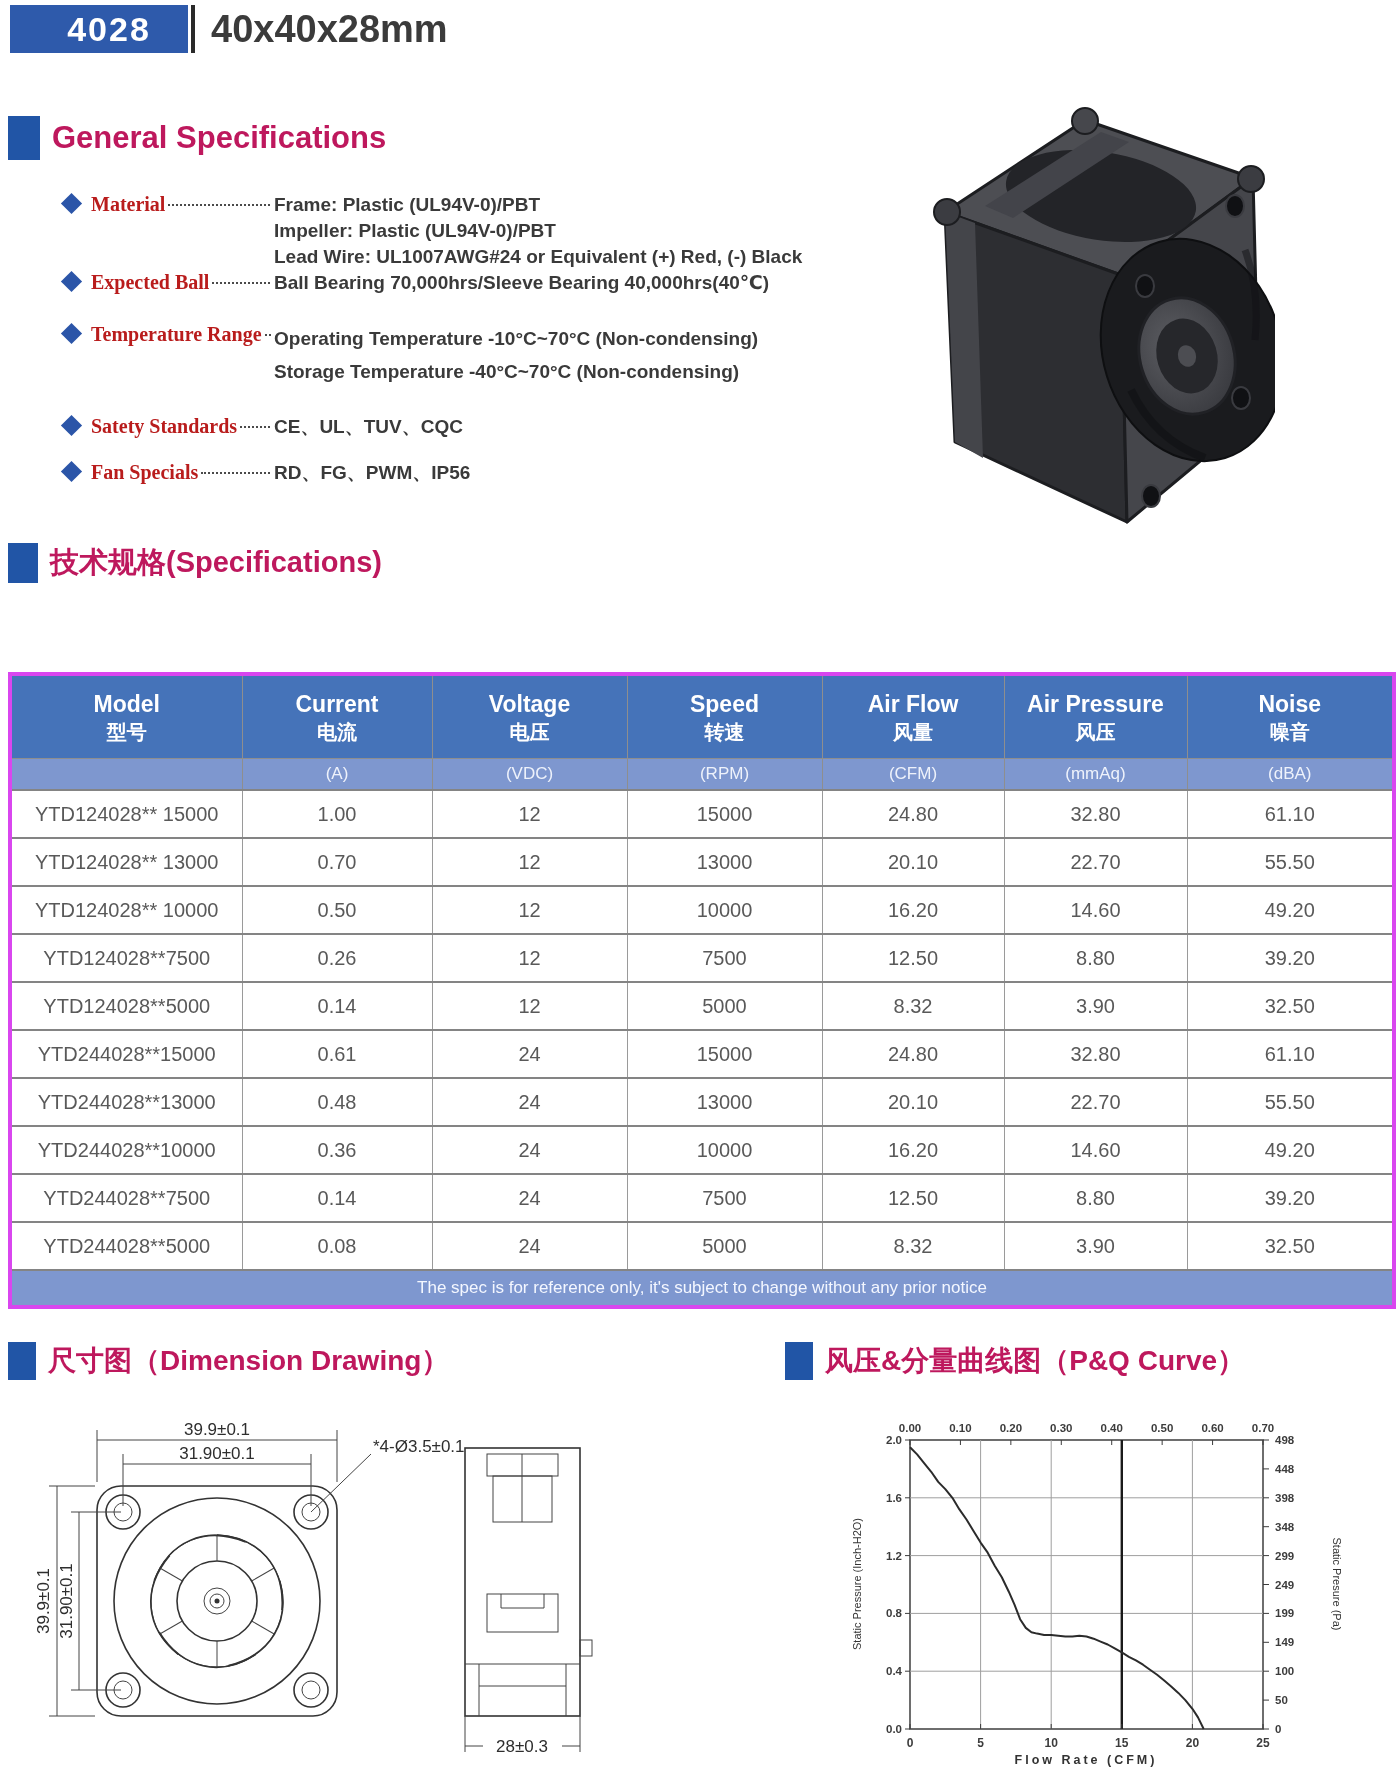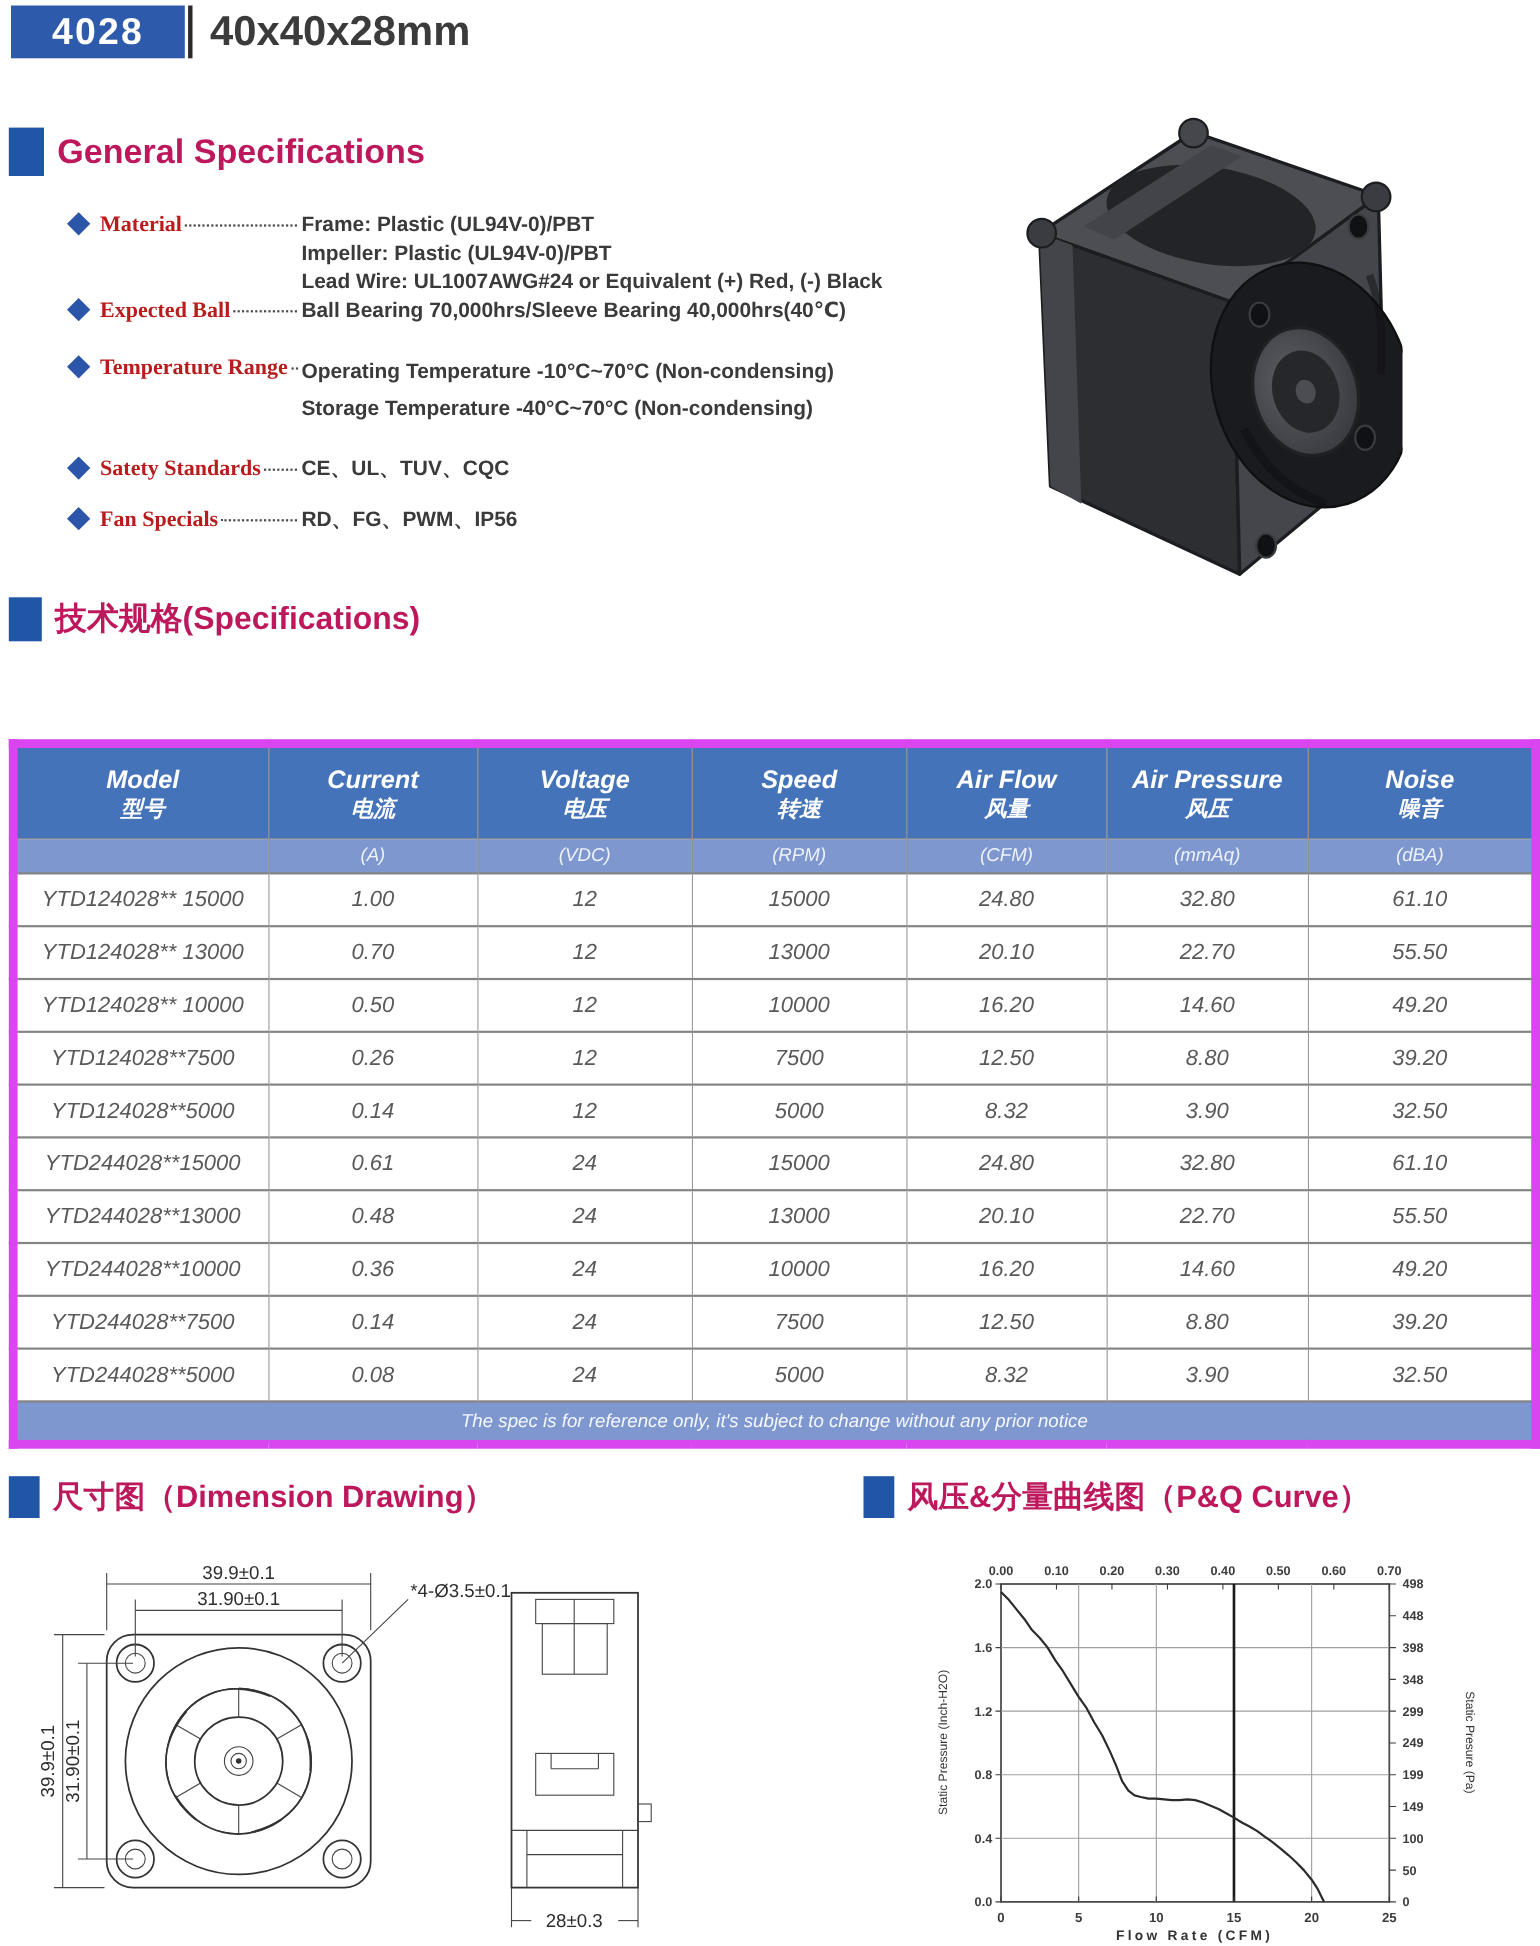--- a/index.html
+++ b/index.html
@@ -3,21 +3,21 @@
 <meta charset="utf-8">
 <style>
   html,body { margin:0; padding:0; background:#ffffff; }
   .page {
     position:relative; width:1400px; height:1769px; background:#fff; overflow:hidden;
     font-family:"Liberation Sans","DejaVu Sans",sans-serif; color:#3a3a3a;
   }
   
   .top-header { position:absolute; left:10px; top:5px; display:flex; align-items:stretch; height:48px; }
   .model-box { width:158px; background:#2e5aab; color:#fff; font-size:34px; font-weight:700;
-    display:flex; align-items:center; justify-content:center; letter-spacing:2px; }
+    display:flex; align-items:center; justify-content:center; letter-spacing:2px;padding-left:20px; }
   .header-divider { width:4px; background:#2a2a2a; margin-left:3px; }
   .page-title { margin-left:16px; font-size:38px; font-weight:700; color:#3b3b3b; align-self:center; }
 
   
   .sec { position:absolute; display:flex; align-items:center; }
   .sec .sq { background:#2155a6; margin-right:12px; flex:none; }
   .sec .t { font-weight:700; color:#be185d; white-space:nowrap; }
   .sec-general { left:8px; top:116px; } .sec-general .sq { width:32px; height:44px; } .sec-general .t { font-size:31px; }
   .sec-spec { left:8px; top:543px; } .sec-spec .sq { width:30px; height:40px; } .sec-spec .t { font-size:29px; }
   .sec-dim { left:8px; top:1342px; } .sec-dim .sq { width:28px; height:38px; } .sec-dim .t { font-size:28px; }
@@ -33,21 +33,21 @@
   .leader { flex:1; border-bottom:2px dotted #4a4a4a; margin:0 2px 7px 3px; height:12px; min-width:6px; }
   .spec-values { font-weight:700; font-size:19px; color:#3a3a3a; line-height:26px; padding-left:2px; }
   .spec-values.wide-gap { line-height:33px; }
 
   
   .fan-photo { position:absolute; left:915px; top:90px; width:360px; height:445px; }
 
   
   .spec-table-wrap { position:absolute; left:8px; top:672px; width:1384px; }
   table.spec-table { border-collapse:collapse; table-layout:fixed; width:1384px;
-    border:8px solid #d946ef;font-style:italic; }
+    border:4px solid #d946ef; }
   table.spec-table th { background:#4573b9; color:#fff; border:1px solid #8e8e8e;
     height:82px; vertical-align:middle; padding:0; }
   .th-en { font-size:23px; font-weight:700; line-height:30px; }
   .th-cn { font-size:20px; font-weight:700; line-height:26px; }
   tr.units-row td { background:#7e97cf; color:#eef2fb; font-size:17px; height:30px;
     text-align:center; border:1px solid #8e8e8e; padding:0; }
   tbody.data td { height:46px; font-size:20px; color:#595959; text-align:center;
     border-left:1px solid #9a9a9a; border-right:1px solid #9a9a9a; border-top:2px solid #848484;
     border-bottom:2px solid #848484; background:#fff; padding:0; font-weight:400; }
   td.note-cell { background:#7e97cf; color:#f4f7ff; font-size:17px; height:32px;

